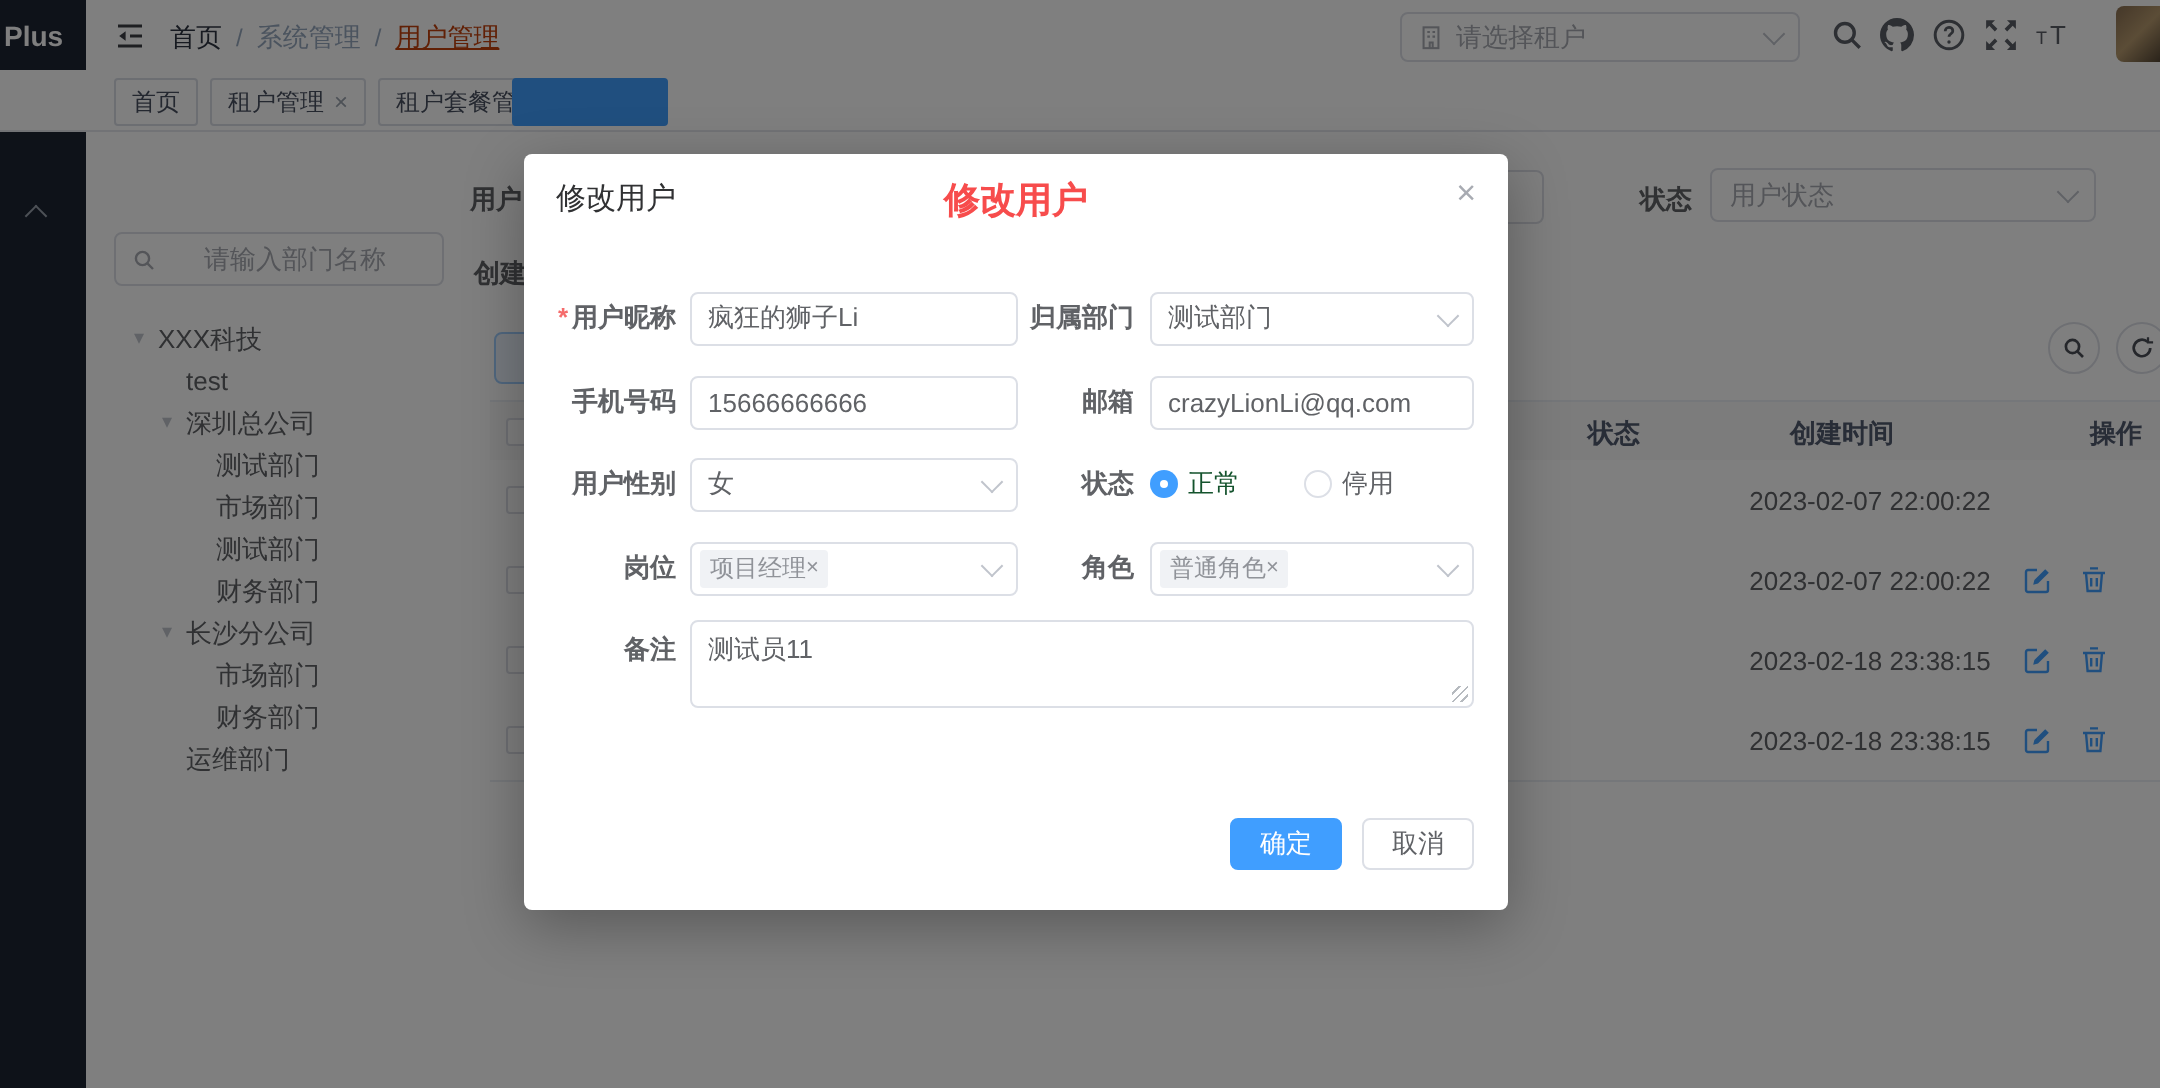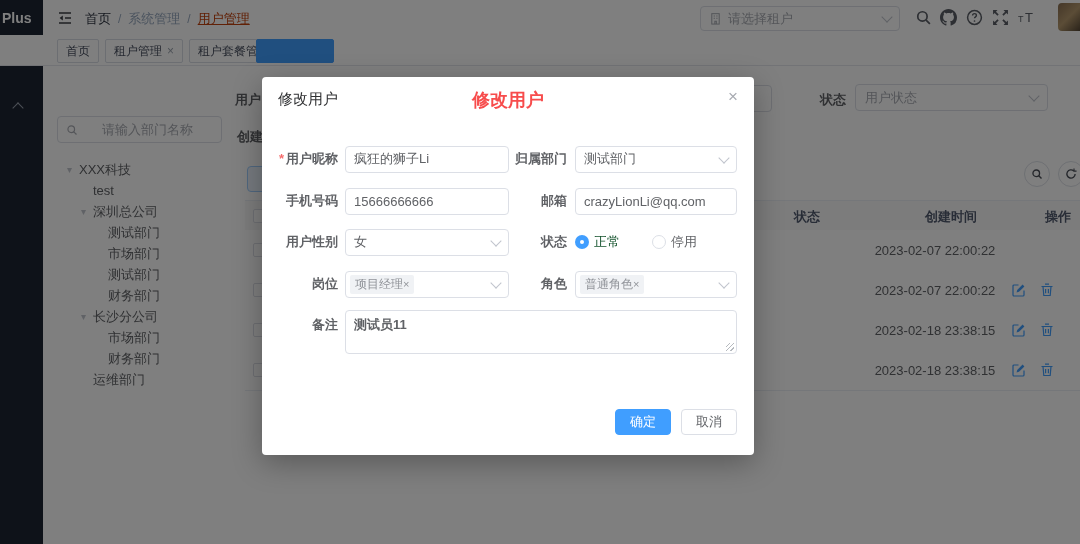--- a/index.html
+++ b/index.html
@@ -77,21 +77,21 @@
   .lbl2{width:58px;text-align:right;font-weight:bold;font-size:13px;color:#606266;flex-shrink:0;white-space:nowrap;}
   .req{color:#f56c6c;margin-right:2px;font-weight:bold;}
   .f1{width:164px;height:27px;margin-left:7px;padding:0 8px;}
   .f2{width:162px;height:27px;margin-left:8px;padding:0 8px;}
   .tag{display:inline-flex;align-items:center;gap:0;background:#f0f2f5;border-radius:2px;padding:1px 5px;font-size:12px;color:#909399;}
   .tag .x{font-size:11px;color:#909399;cursor:pointer;}
   .radio{width:14px;height:14px;border-radius:50%;box-sizing:border-box;position:relative;margin-right:5px;}
   .radio.on{background:#409eff;}
   .radio.on::after{content:"";position:absolute;left:5px;top:5px;width:4px;height:4px;border-radius:50%;background:#fff;}
   .radio.off{border:1px solid #dcdfe6;background:#fff;}
-  .remark{position:relative;width:392px;height:44px;margin-left:7px;align-items:flex-end;padding:5px 8px;font-weight:bold;}
+  .remark{position:relative;width:392px;height:44px;margin-left:7px;align-items:flex-end;padding:5px 8px;}
   .remark textarea{border:none;outline:none;resize:none;font:inherit;color:#606266;width:100%;height:100%;padding:0;background:transparent;}
   .remark::after{content:"";position:absolute;right:2px;bottom:2px;width:8px;height:8px;
      background:repeating-linear-gradient(-45deg,transparent 0 2px,#b6babf 2px 3px);}
   .avatar{width:28px;height:28px;border-radius:4px;background:linear-gradient(135deg,#8a6f52 0%,#b79a6e 45%,#3c3227 100%);}
 </style>
 </head>
 <body>
 
 <div id="canvas">
 
@@ -248,21 +248,21 @@
   <div class="abs circle-btn" style="left:1058px;top:161px;">
     <svg width="12" height="12" viewBox="0 0 16 16" fill="none" stroke="currentColor" stroke-width="1.8">
       <path d="M13.5 8a5.5 5.5 0 1 1-1.8-4.1"></path>
         <path d="M12 .8v3.4h3.4" stroke-width="1.5"></path>
     </svg>
   </div>
 
   <div class="abs thead" style="left:245px;top:200px;width:835px;height:30px;">
     <span class="abs cb" style="left:8px;top:8px;"></span>
     <span class="abs th" style="left:534px;top:7px;width:56px;">状态</span>
-    <span class="abs th" style="left:645px;top:7px;width:122px;">创建时间</span>
+    <span class="abs th" style="left:615px;top:7px;width:122px;">创建时间</span>
     <span class="abs th" style="left:785px;top:7px;width:56px;">操作</span>
   </div>
 
   <div class="abs trow" style="left:245px;top:230px;width:835px;height:40px;">
     <span class="abs cb" style="left:8px;top:13px;"></span>
     <span class="abs switch" style="left:545px;top:11px;"></span>
     <span class="abs" style="left:615px;top:13px;width:150px;text-align:center;">2023-02-07 22:00:22</span>
   </div>
 
   <div class="abs trow" style="left:245px;top:270px;width:835px;height:40px;">

